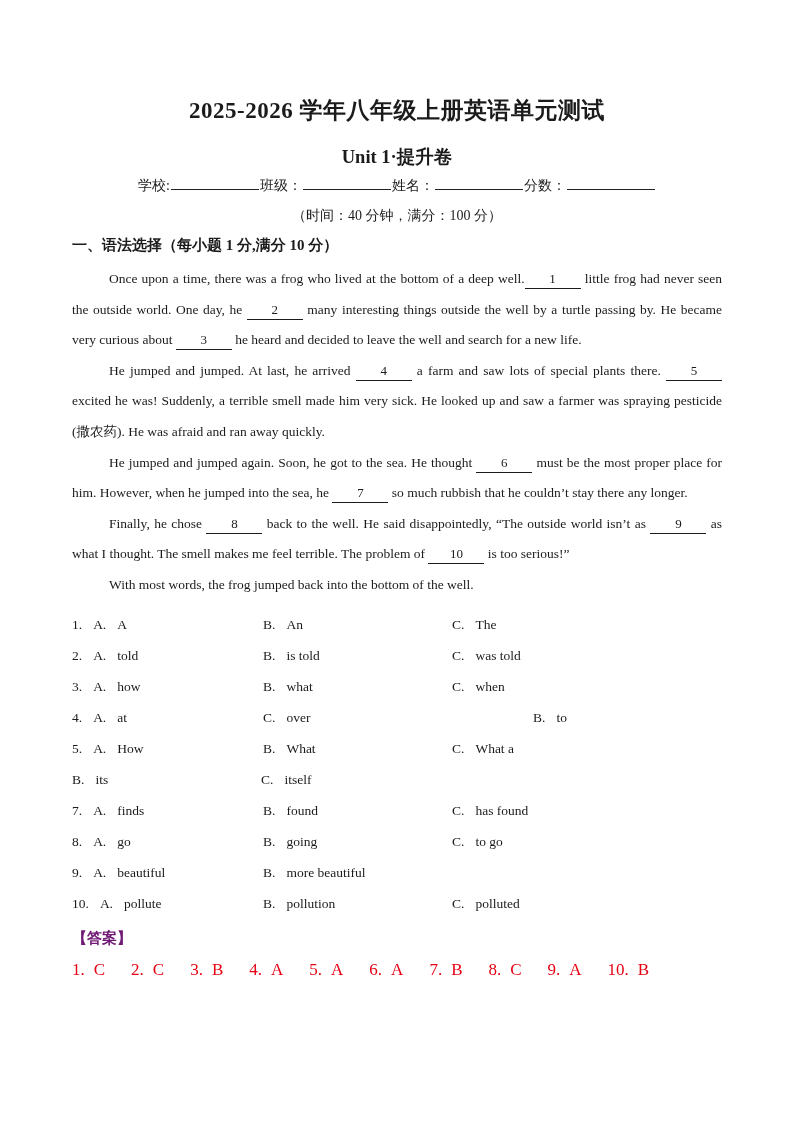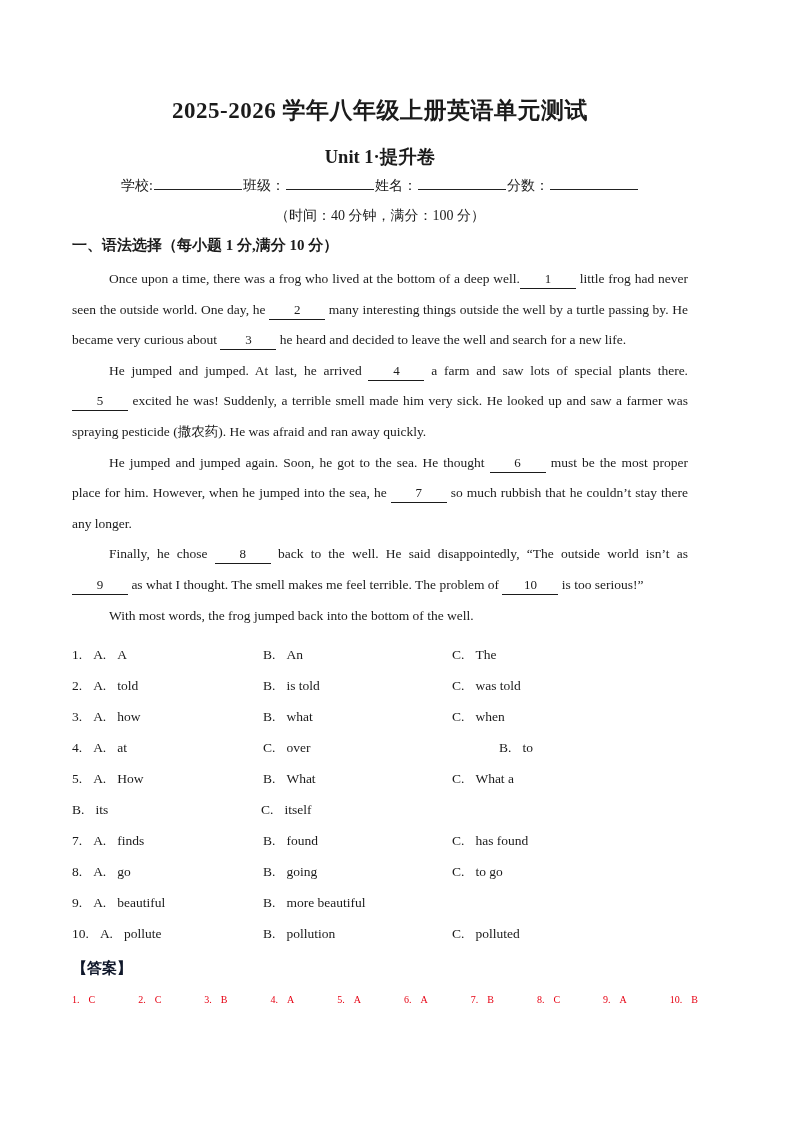--- a/index.html
+++ b/index.html
@@ -5,21 +5,21 @@
   html, body { margin: 0; padding: 0; background: #ffffff; }
   .page {
     position: relative;
     width: 793px;
     height: 1122px;
     background: #ffffff;
     overflow: hidden;
     font-family: "Liberation Serif", "DejaVu Serif", serif;
     color: #1b1b1b;
     box-sizing: border-box;
-    padding: 0 105px 0 72px;
+    padding: 0 71px 0 72px;
   }
   .title {
     margin: 0;
     padding-top: 95px;
     line-height: 31px;
     font-size: 23px;
     font-weight: bold;
     text-align: center;
     letter-spacing: 0.5px;
   }
@@ -88,22 +88,22 @@
   .q-letter { display: inline-block; margin-right: 11px; }
   .answers-heading {
     margin-top: 4px;
     line-height: 31px;
     font-size: 15px;
     font-weight: bold;
   }
   .answers-row {
     display: flex;
     line-height: 31px;
-    font-size: 10px;
-    gap: 43px;
+    font-size: 17px;
+    gap: 26px;
     white-space: nowrap;
   }
   .ans-num { display: inline-block; margin-right: 9px; }
 </style>
 </head>
 <body>
 
 <div class="page">
   <h1 class="title">2025-2026 学年八年级上册英语单元测试</h1>
   <h2 class="subtitle">Unit 1·提升卷</h2>
@@ -175,21 +175,21 @@
         <span class="q-cell q-cell-a"><span class="q-num">9.</span><span class="q-letter">A.</span><span class="q-text">beautiful</span></span>
         <span class="q-cell q-cell-b"><span class="q-letter">B.</span><span class="q-text">more beautiful</span></span>
       </div>
       <div class="q-row">
         <span class="q-cell q-cell-a"><span class="q-num">10.</span><span class="q-letter">A.</span><span class="q-text">pollute</span></span>
         <span class="q-cell q-cell-b"><span class="q-letter">B.</span><span class="q-text">pollution</span></span>
         <span class="q-cell q-cell-c"><span class="q-letter">C.</span><span class="q-text">polluted</span></span>
       </div>
     </div>
 
-  <div class="answers-heading" style="color: #0f172a;">【答案】</div>
+  <div class="answers-heading" style="color: #701a75;">【答案】</div>
 
   <div class="answers-row" id="answers" style="color: rgb(230, 0, 18);">
       <span class="ans-item"><span class="ans-num">1.</span><span class="ans-choice">C</span></span>
       <span class="ans-item"><span class="ans-num">2.</span><span class="ans-choice">C</span></span>
       <span class="ans-item"><span class="ans-num">3.</span><span class="ans-choice">B</span></span>
       <span class="ans-item"><span class="ans-num">4.</span><span class="ans-choice">A</span></span>
       <span class="ans-item"><span class="ans-num">5.</span><span class="ans-choice">A</span></span>
       <span class="ans-item"><span class="ans-num">6.</span><span class="ans-choice">A</span></span>
       <span class="ans-item"><span class="ans-num">7.</span><span class="ans-choice">B</span></span>
       <span class="ans-item"><span class="ans-num">8.</span><span class="ans-choice">C</span></span>

